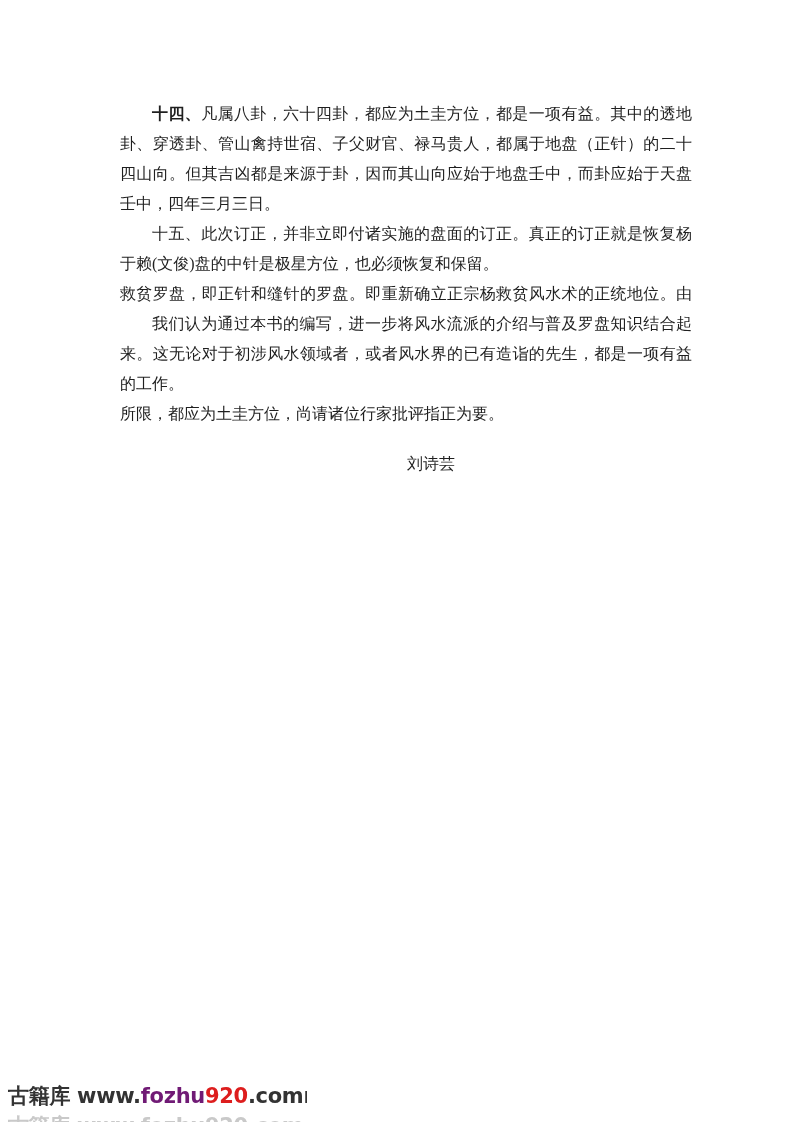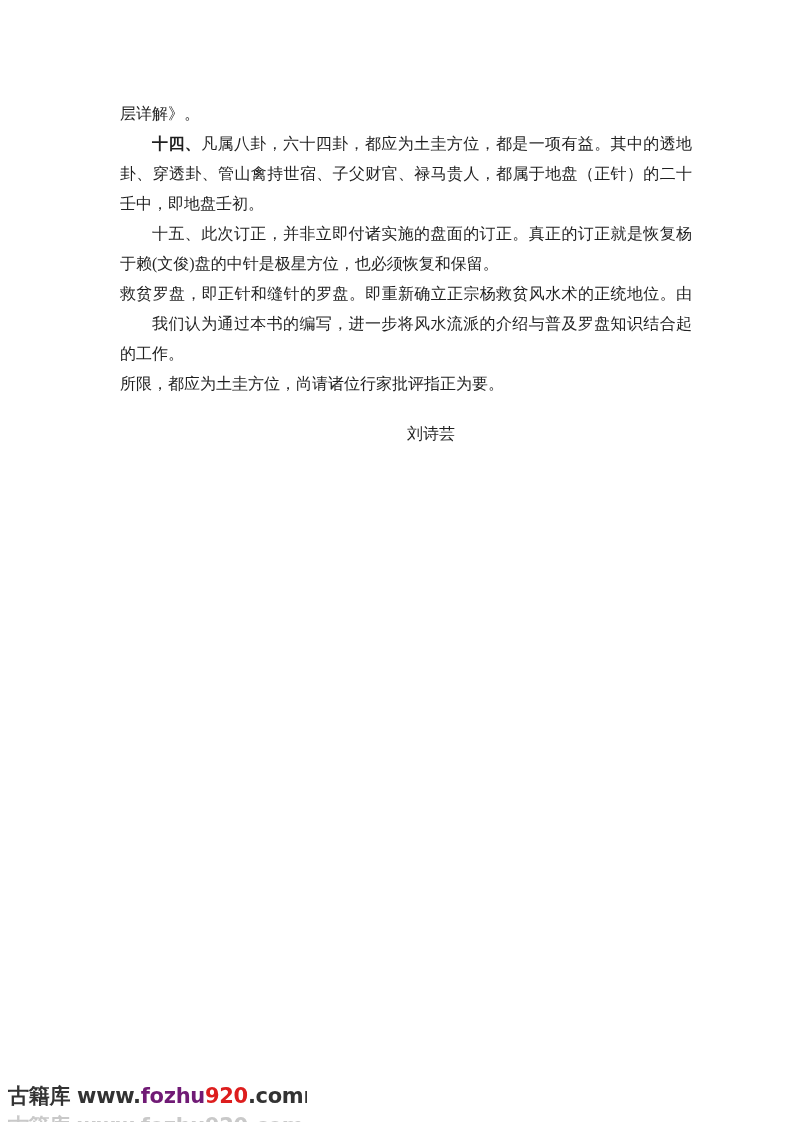--- a/index.html
+++ b/index.html
@@ -79,37 +79,38 @@
     letter-spacing: -0.3px;
   }
 </style>
 </head>
 <body>
 
 <div class="page">
 
   <div class="text-block">
 
-    <div class="line"><span>层详解》。</span></div>
 
     <div class="line just indent"><span class="prefix">十四、</span><span>凡属八卦，六十四卦，都应为土圭方位，都是一项有益。其中的透地</span></div>
 
     <div class="line just"><span>卦、穿透卦、管山禽持世宿、子父财官、禄马贵人，都属于地盘（正针）的二十</span></div>
 
+    <div class="line just"><span>四山向。但其吉凶都是来源于卦，因而其山向应始于地盘壬中，而卦应始于天盘</span></div>
 
-    <div class="line"><span>壬中，即地盘壬初。</span></div>
+    <div class="line"><span>壬中，四年三月三日。</span></div>
 
     <div class="line just indent"><span>十五、此次订正，并非立即付诸实施的盘面的订正。真正的订正就是恢复杨</span></div>
 
     <div class="line"><span>于赖(文俊)盘的中针是极星方位，也必须恢复和保留。</span></div>
 
     <div class="line just"><span>救贫罗盘，即正针和缝针的罗盘。即重新确立正宗杨救贫风水术的正统地位。由</span></div>
 
     <div class="line just indent"><span>我们认为通过本书的编写，进一步将风水流派的介绍与普及罗盘知识结合起</span></div>
 
+    <div class="line just"><span>来。这无论对于初涉风水领域者，或者风水界的已有造诣的先生，都是一项有益</span></div>
 
     <div class="line"><span>的工作。</span></div>
 
 
     <div class="line"><span>所限，都应为土圭方位，尚请诸位行家批评指正为要。</span></div>
 
     <div class="sig-name"><span>刘诗芸</span></div>
 
 
   </div>

